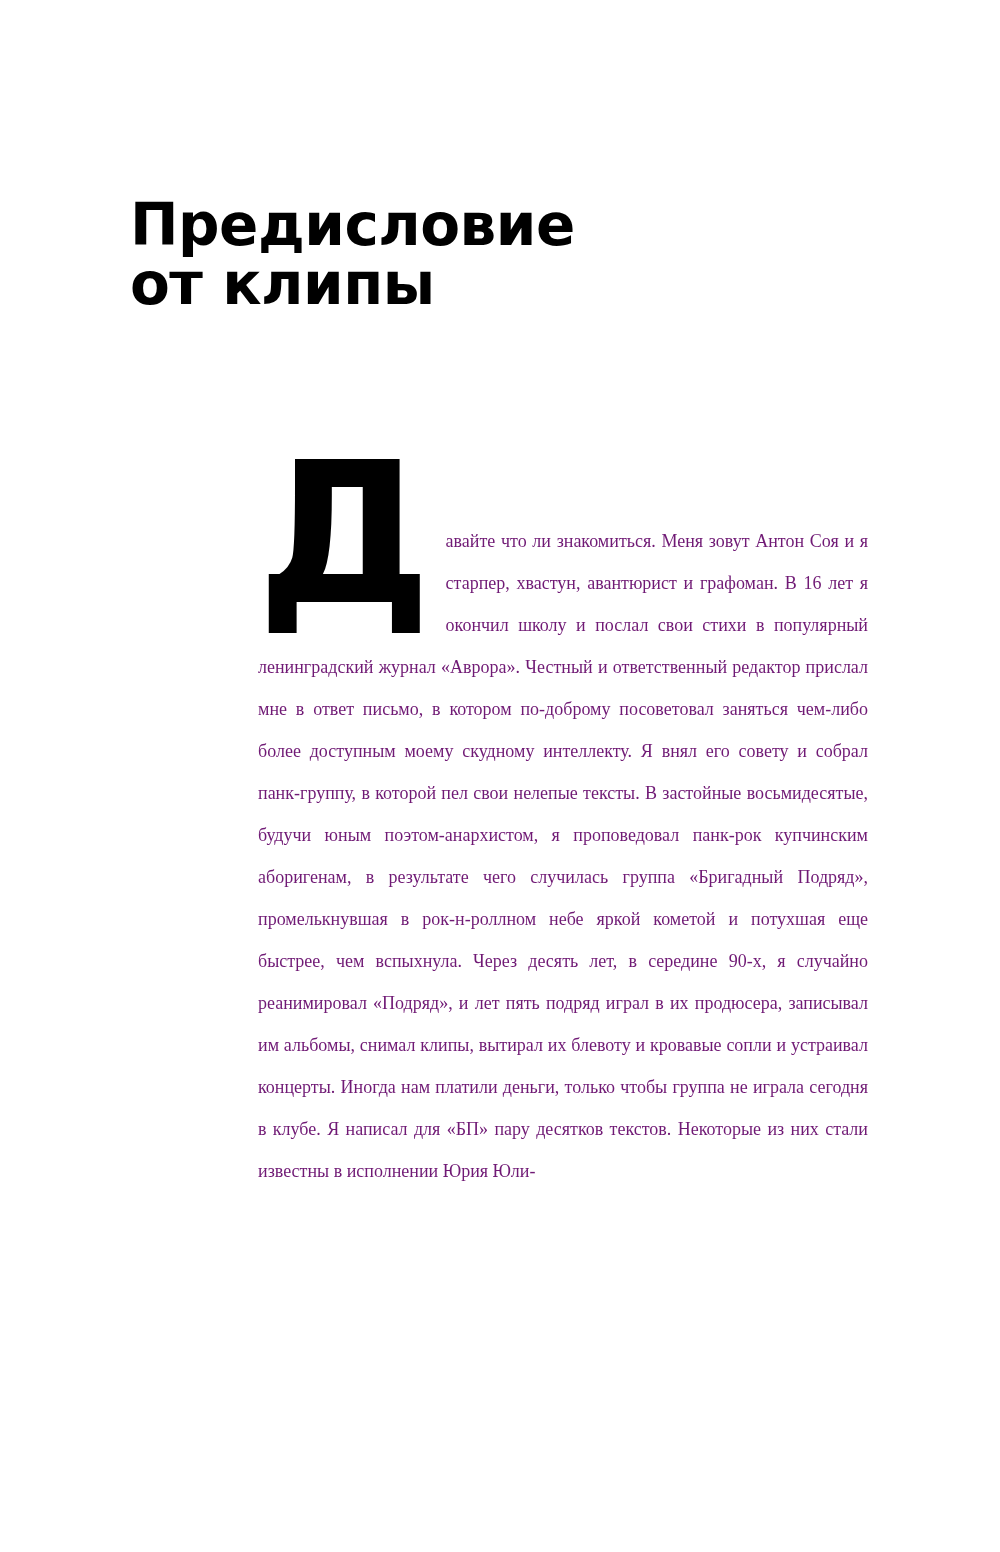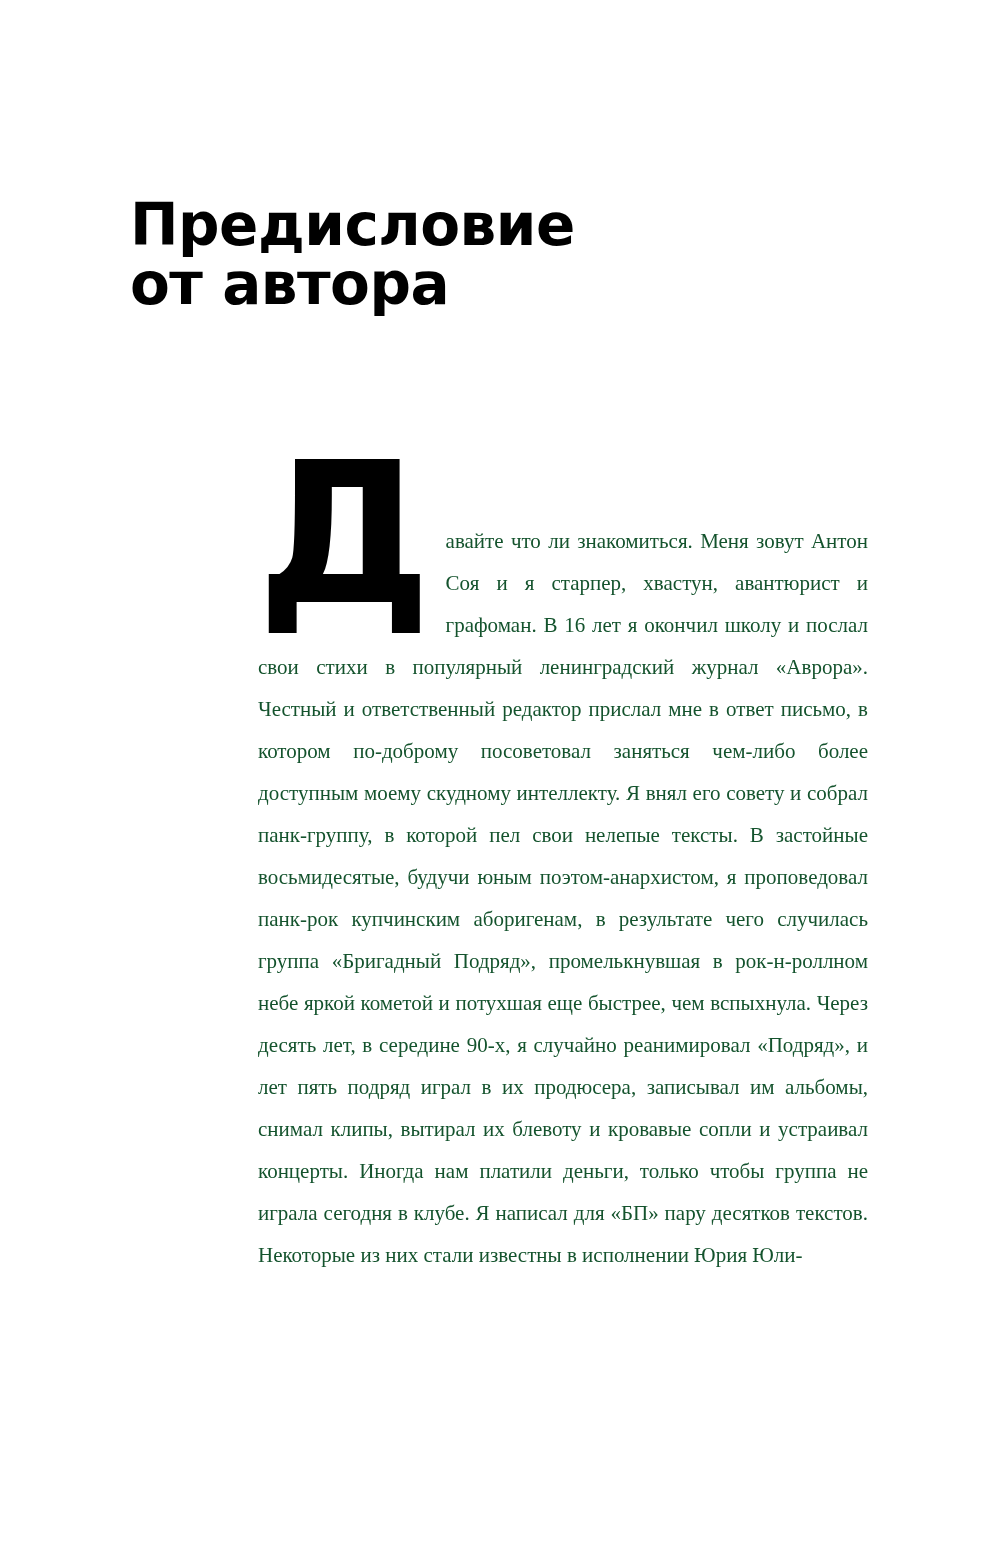--- a/index.html
+++ b/index.html
@@ -39,38 +39,38 @@
     float: left;
     font-family: "DejaVu Sans", sans-serif;
     font-weight: bold;
     font-size: 196px;
     line-height: 0.78;
     margin: -62px 14px 0 -1px;
     color: #000000;
   }
   .body-text {
     font-family: "Liberation Serif", serif;
-    font-size: 21px;
+    font-size: 18px;
     line-height: 42px;
     text-align: justify;
     text-justify: inter-word;
     hyphens: manual;
-    color: #14532d;
+    color: #701a75;
   }
   .body-text p {
     margin: 0;
   }
 </style>
 </head>
 <body>
 
 <div class="page">
 
   <div class="chapter-title">Предисловие
-от автора</div>
+от клипы</div>
 
   <div class="body-block">
     <span class="dropcap">Д</span>
     <div class="body-text">
       <p>авайте что ли знакомиться. Меня зовут Антон Соя и я старпер, хвастун, авантюрист и графоман. В 16 лет я окончил школу и послал свои стихи в популярный ленинградский журнал «Аврора». Честный и ответственный редактор прислал мне в ответ письмо, в котором по-доброму посоветовал заняться чем-либо более доступным моему скудному интеллекту. Я внял его совету и собрал панк-группу, в которой пел свои нелепые тексты. В застойные восьмидесятые, будучи юным поэтом-анархистом, я проповедовал панк-рок купчинским аборигенам, в результате чего случилась группа «Бригадный Подряд», промелькнувшая в рок-н-роллном небе яркой кометой и потухшая еще быстрее, чем вспыхнула. Через десять лет, в середине 90-х, я случайно реанимировал «Подряд», и лет пять подряд играл в их продюсера, записывал им альбомы, снимал клипы, вытирал их блевоту и кровавые сопли и устраивал концерты. Иногда нам платили деньги, только чтобы группа не играла сегодня в клубе. Я написал для «БП» пару десятков текстов. Некоторые из них стали известны в исполнении Юрия Юли-</p>
     </div>
   </div>
 
 </div>
 

